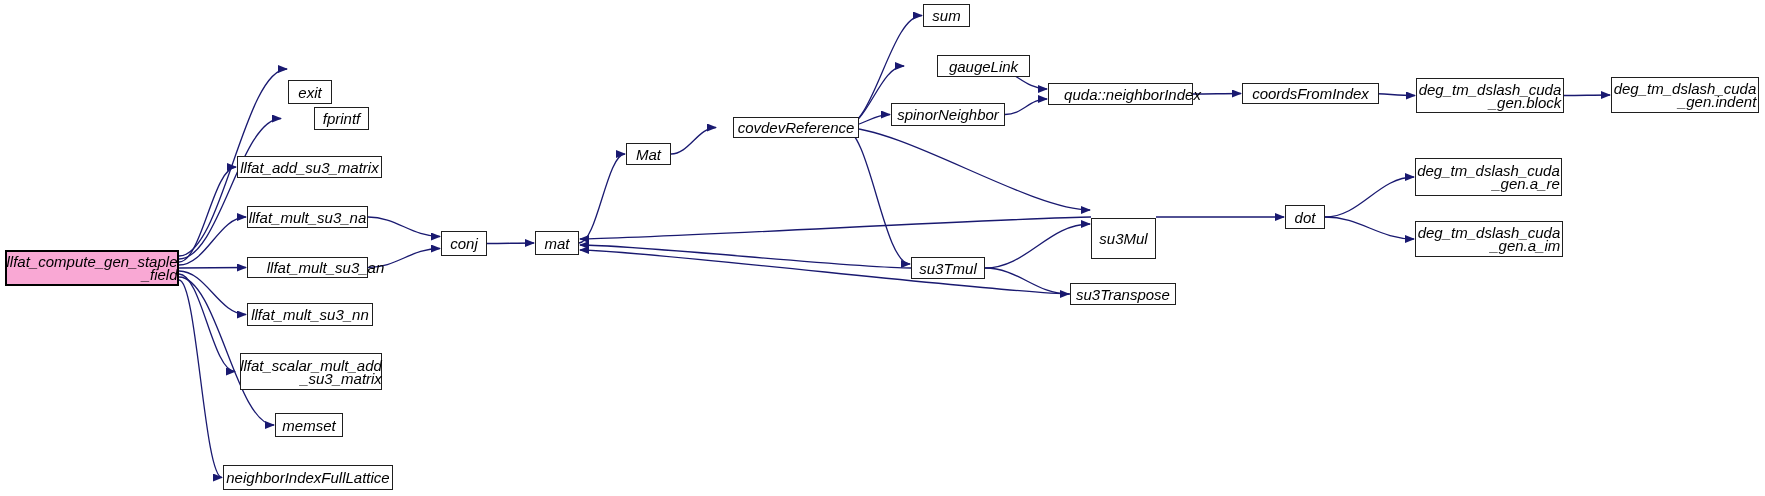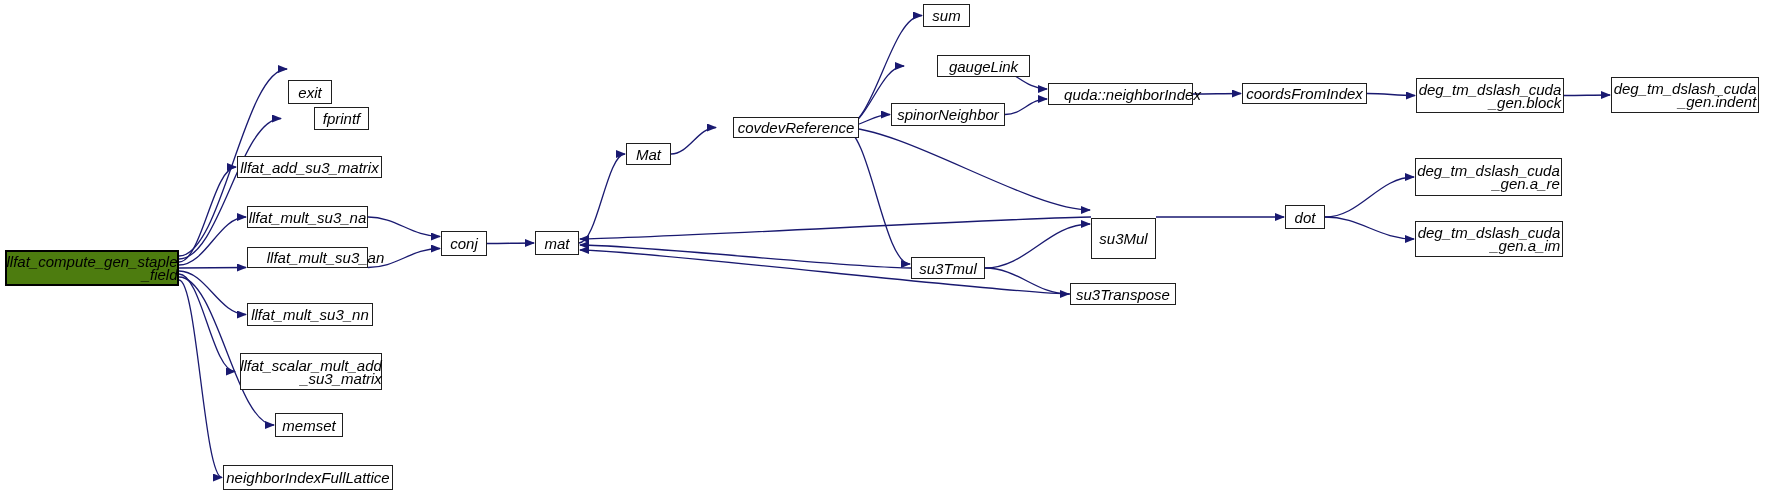--- a/index.html
+++ b/index.html
@@ -26,21 +26,21 @@
     align-items: center;
     justify-content: center;
     text-align: right;
     font-size: 15px;
     line-height: 13px;
     white-space: pre-line;
     cursor: pointer;
     font-style: italic;
   }
   .node.main {
-    background: #4d7c0f;
+    background: #f9a8d4;
     border-width: 2px;
     border-color: #000000;
   }
 </style>
 </head>
 <body>
 
 <div id="canvas" style="background: rgb(255, 255, 255);">
   <svg id="edge-layer" xmlns="http://www.w3.org/2000/svg" viewBox="0 0 1765 496">
       <defs>
@@ -80,35 +80,35 @@
       <path d="M985,268 C1018.6,268 1035.4,294 1069,294" fill="none" stroke="#191970" stroke-width="1.3" marker-end="url(#arrowhead)"></path>
       <path d="M911,268 C851,268 640,245 580,245" fill="none" stroke="#191970" stroke-width="1.3" marker-end="url(#arrowhead)"></path>
       <path d="M1070,294 C1010,294 640,250 580,250" fill="none" stroke="#191970" stroke-width="1.3" marker-end="url(#arrowhead)"></path>
     </svg>
 <div class="node main" style="left: 5px; top: 250px; width: 174px; height: 36px;">llfat_compute_gen_staple
 _field</div>
     <div class="node" style="left: 288px; top: 57px; width: 44px; height: 24px; margin-top: 23px;">exit</div>
     <div class="node" style="left: 282px; top: 107px; width: 55px; height: 23px; margin-left: 32px;">fprintf</div>
     <div class="node" style="left: 237px; top: 156px; width: 145px; height: 22px;">llfat_add_su3_matrix</div>
     <div class="node" style="left: 247px; top: 206px; width: 121px; height: 22px;">llfat_mult_su3_na</div>
-    <div class="node" style="left: 247px; top: 247px; width: 121px; height: 21px; padding-left: 36px;">llfat_mult_su3_an</div>
+    <div class="node" style="left: 247px; top: 257px; width: 121px; height: 21px; padding-left: 36px;">llfat_mult_su3_an</div>
     <div class="node" style="left: 247px; top: 303px; width: 126px; height: 23px;">llfat_mult_su3_nn</div>
     <div class="node" style="left: 240px; top: 353px; width: 142px; height: 37px;">llfat_scalar_mult_add
 _su3_matrix</div>
     <div class="node" style="left: 275px; top: 413px; width: 68px; height: 24px;">memset</div>
     <div class="node" style="left: 223px; top: 465px; width: 170px; height: 25px;">neighborIndexFullLattice</div>
     <div class="node" style="left: 441px; top: 231px; width: 46px; height: 25px;">conj</div>
     <div class="node" style="left: 535px; top: 231px; width: 44px; height: 24px;">mat</div>
     <div class="node" style="left: 626px; top: 143px; width: 45px; height: 22px;">Mat</div>
     <div class="node" style="left: 717px; top: 117px; width: 126px; height: 21px; margin-left: 16px;">covdevReference</div>
     <div class="node" style="left: 923px; top: 4px; width: 47px; height: 23px;">sum</div>
     <div class="node" style="left: 905px; top: 55px; width: 93px; height: 22px; margin-left: 32px;">gaugeLink</div>
     <div class="node" style="left: 891px; top: 103px; width: 114px; height: 23px;">spinorNeighbor</div>
     <div class="node" style="left: 1048px; top: 83px; width: 145px; height: 22px; padding-left: 24px;">quda::neighborIndex</div>
-    <div class="node" style="left: 1242px; top: 83px; width: 125px; height: 21px;">coordsFromIndex</div>
+    <div class="node" style="left: 1242px; top: 83px; width: 137px; height: 21px;">coordsFromIndex</div>
     <div class="node" style="left: 1416px; top: 78px; width: 148px; height: 35px;">deg_tm_dslash_cuda
 _gen.block</div>
     <div class="node" style="left: 1611px; top: 77px; width: 148px; height: 36px;">deg_tm_dslash_cuda
 _gen.indent</div>
     <div class="node" style="left: 1091px; top: 218px; width: 65px; height: 41px;">su3Mul</div>
     <div class="node" style="left: 1285px; top: 205px; width: 40px; height: 24px;">dot</div>
     <div class="node" style="left: 1415px; top: 158px; width: 147px; height: 38px;">deg_tm_dslash_cuda
 _gen.a_re</div>
     <div class="node" style="left: 1415px; top: 221px; width: 148px; height: 36px;">deg_tm_dslash_cuda
 _gen.a_im</div>

